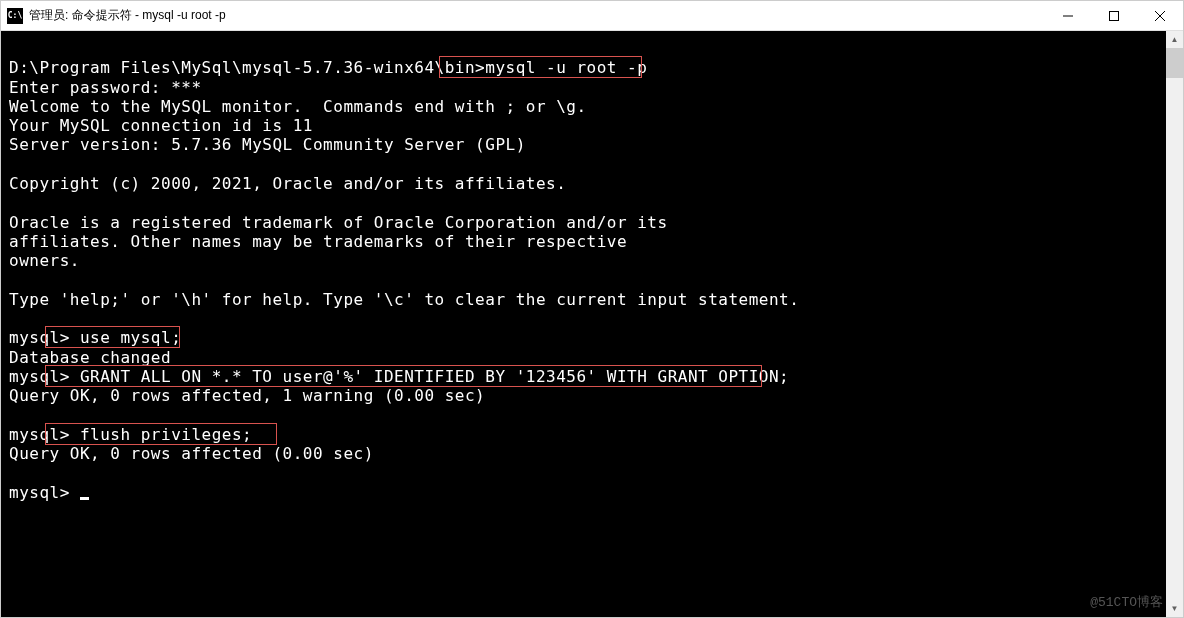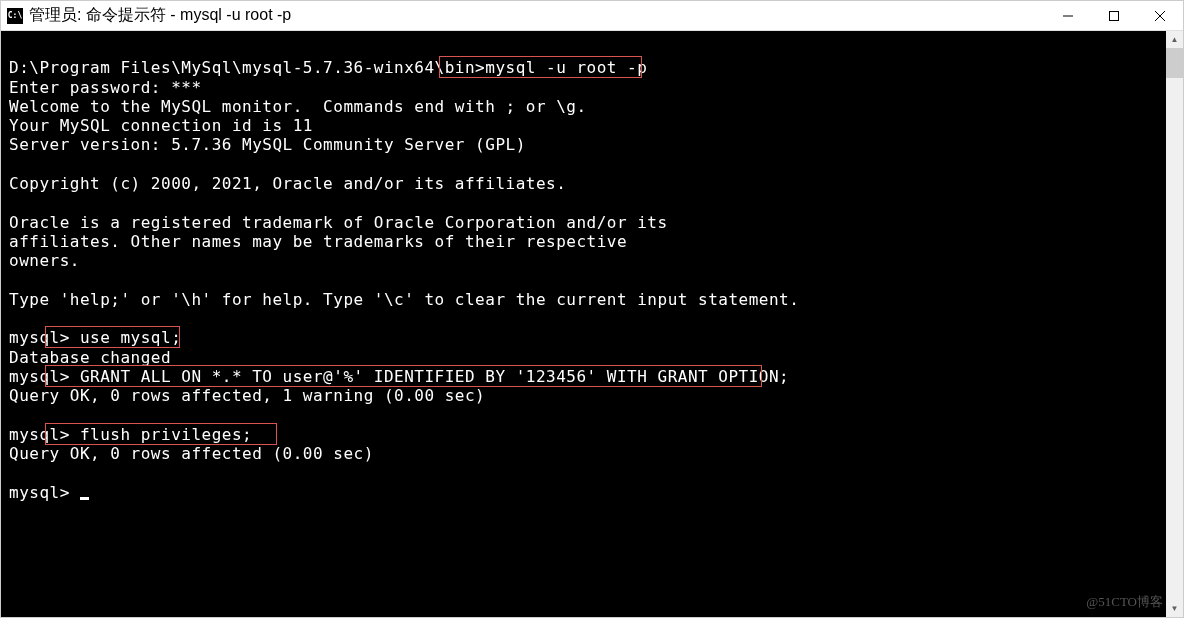--- a/index.html
+++ b/index.html
@@ -38,21 +38,21 @@
       color: #fff;
       font-size: 8px;
       display: flex;
       align-items: center;
       justify-content: center;
       margin-right: 6px;
       font-family: monospace;
       font-weight: bold;
     }
     .titlebar-text {
-      font-size: 16px;
+      font-size: 12px;
       color: #000;
     }
     .window-controls {
       position: absolute;
       right: 0;
       top: 0;
       display: flex;
       height: 100%;
     }
     .window-control {
@@ -125,21 +125,21 @@
       height: 3px;
       vertical-align: bottom;
       margin-bottom: 2px;
     }
     .watermark {
       position: absolute;
       right: 20px;
       bottom: 6px;
       color: #555;
       font-size: 13px;
-      font-family: Liberation Serif, serif;
+      font-family: Liberation Mono, monospace;
     }
   </style>
 </head>
 <body>
 
 <div class="window">
   <div class="titlebar">
     <div class="titlebar-icon">C:\</div>
     <div class="titlebar-text">管理员: 命令提示符 - mysql  -u root -p</div>
     <div class="window-controls">

